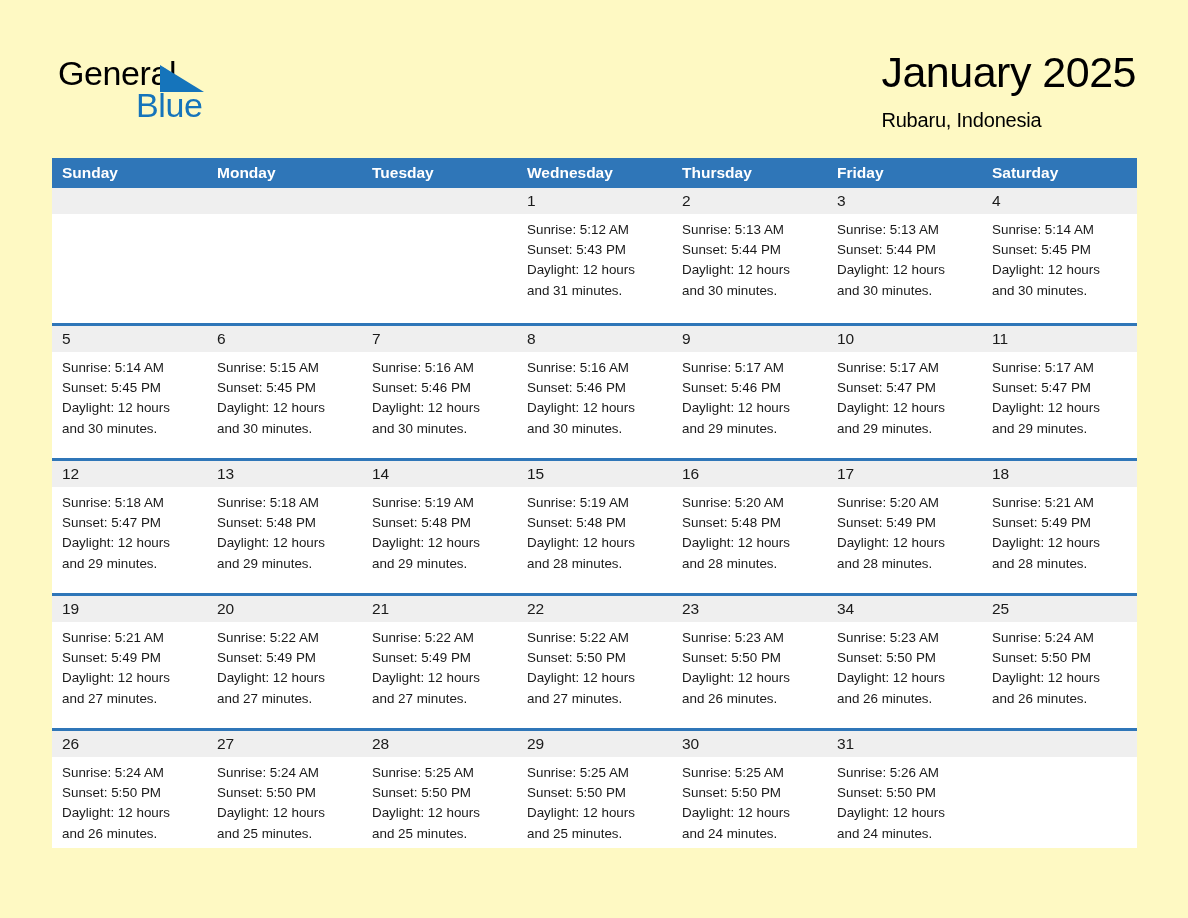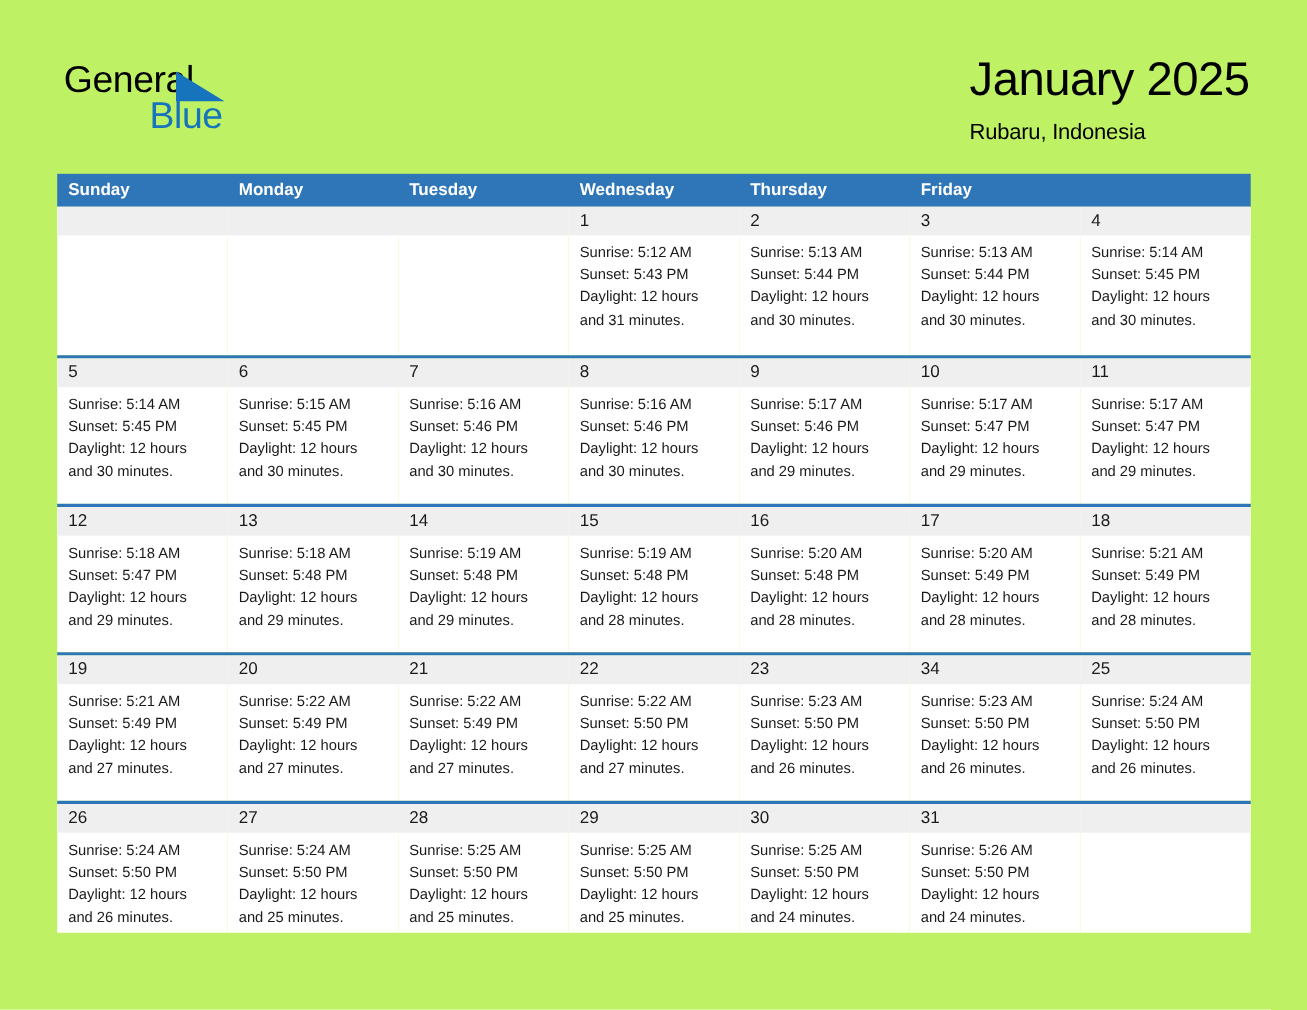--- a/index.html
+++ b/index.html
@@ -8,21 +8,21 @@
     width: 1188px;
     height: 918px;
     background: #ffffff;
     font-family: "Liberation Sans", sans-serif;
     -webkit-font-smoothing: antialiased;
   }
   .page {
     position: relative;
     width: 1188px;
     height: 918px;
-    background: #bef264;
+    background: #fef9c3;
   }
 
   
   .top-header {
     position: absolute;
     left: 52px;
     top: 46px;
     width: 1084px;
     height: 104px;
   }
@@ -156,20 +156,21 @@
   </div>
 
   <div class="calendar">
     <div class="dow-row" id="dow-row">
         <div class="dow-cell">Sunday</div>
         <div class="dow-cell">Monday</div>
         <div class="dow-cell">Tuesday</div>
         <div class="dow-cell">Wednesday</div>
         <div class="dow-cell">Thursday</div>
         <div class="dow-cell">Friday</div>
+        <div class="dow-cell">Saturday</div>
       </div>
     <div id="weeks-container">
         <div class="week">
           <div class="day-cell">
             <div class="day-number-band empty"></div>
           </div>
           <div class="day-cell">
             <div class="day-number-band empty"></div>
           </div>
           <div class="day-cell">

